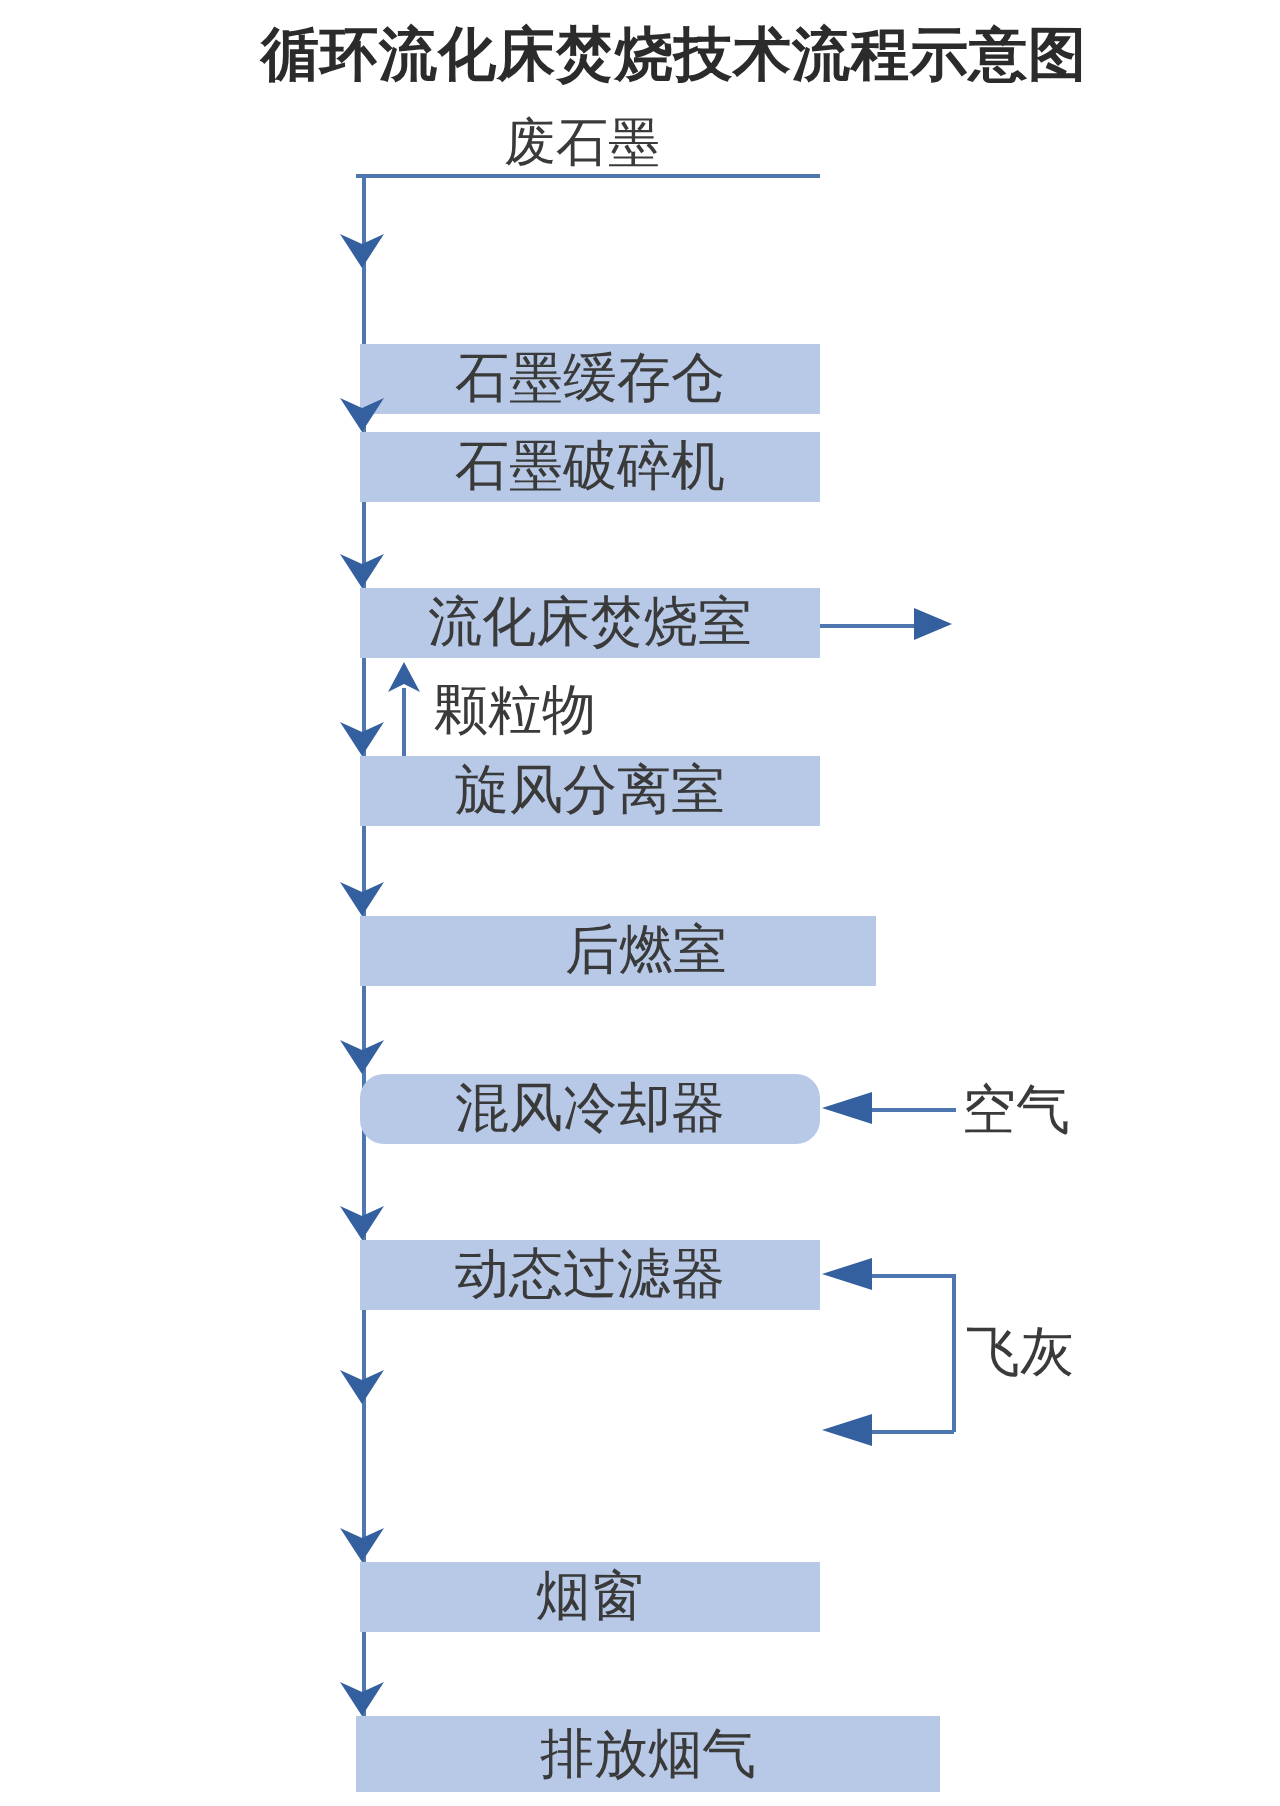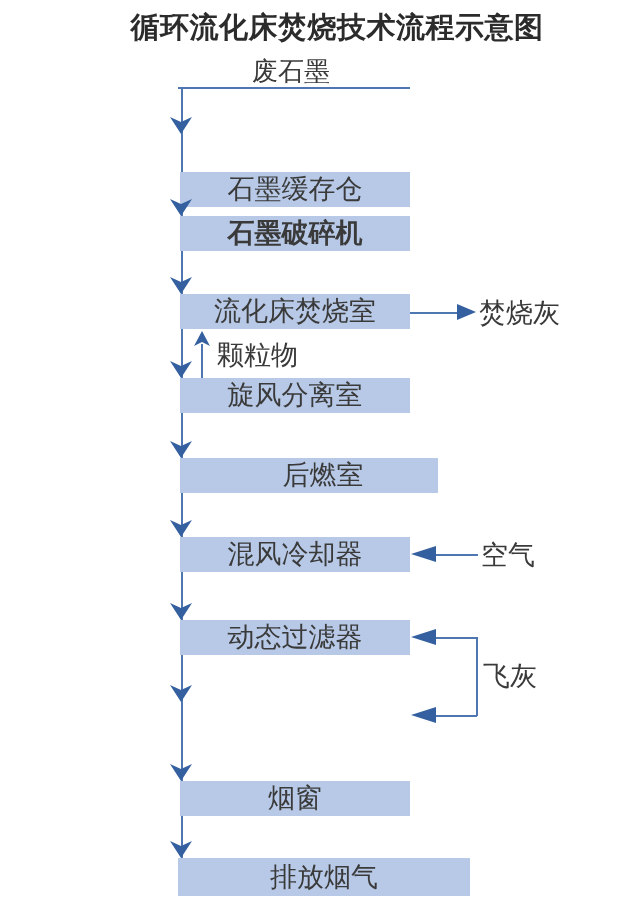--- a/index.html
+++ b/index.html
@@ -58,25 +58,25 @@
 
   <div class="title">循环流化床焚烧技术流程示意图</div>
 
   <div class="lbl" style="left:252px;top:56px;font-size:26px;">废石墨</div>
 
   <div class="hline" style="left:178px;top:87px;width:232px;"></div>
 
   <div class="vline" style="left:181px;top:87px;height:772px;"></div>
 
   <div class="box" style="top:134px;margin-top:38px;">石墨缓存仓</div>
-  <div class="box" style="top:216px;font-weight:bold;">石墨破碎机</div>
+  <div class="box" style="top:216px;">石墨破碎机</div>
   <div class="box" style="top:294px;">流化床焚烧室</div>
   <div class="box" style="top:378px;">旋风分离室</div>
   <div class="box" style="top:458px;padding-left:28px;">后燃室</div>
-  <div class="box" style="top:537px;">混风冷却器</div>
+  <div class="box" style="top:537px;border-radius:12px;">混风冷却器</div>
   <div class="box" style="top:620px;">动态过滤器</div>
   <div class="box" style="top:781px;">烟窗</div>
   <div class="box" style="top:858px;left:178px;width:292px;height:38px;line-height:38px;">排放烟气</div>
 
   <div class="ah" style="left:170px;top:117px;"><svg width="22" height="17">
         <path d="M0,0 L11,17 L22,0 L11,5 Z" fill="currentColor"></path>
       </svg></div>
   <div class="ah" style="left:170px;top:199px;"><svg width="22" height="17">
         <path d="M0,0 L11,17 L22,0 L11,5 Z" fill="currentColor"></path>
       </svg></div>
@@ -100,21 +100,20 @@
       </svg></div>
   <div class="ah" style="left:170px;top:764px;"><svg width="22" height="17">
         <path d="M0,0 L11,17 L22,0 L11,5 Z" fill="currentColor"></path>
       </svg></div>
   <div class="ah" style="left:170px;top:841px;"><svg width="22" height="17">
         <path d="M0,0 L11,17 L22,0 L11,5 Z" fill="currentColor"></path>
       </svg></div>
 
   <div class="hline" style="left:410px;top:312px;width:48px;"></div>
   <div class="tri-right" style="left:457px;top:304px;"></div>
-  <div class="lbl" style="left:479px;top:298px;">焚烧灰</div>
 
   <div class="vline" style="left:201px;top:344px;height:34px;"></div>
   <div class="ah" style="left:194px;top:331px;"><svg width="16" height="15">
         <path d="M8,0 L0,15 L8,11 L16,15 Z" fill="currentColor"></path>
       </svg></div>
   <div class="lbl" style="left:217px;top:340px;">颗粒物</div>
 
   <div class="tri-left" style="left:411px;top:546px;"></div>
   <div class="hline" style="left:434px;top:554px;width:44px;"></div>
   <div class="lbl" style="left:481px;top:540px;">空气</div>

